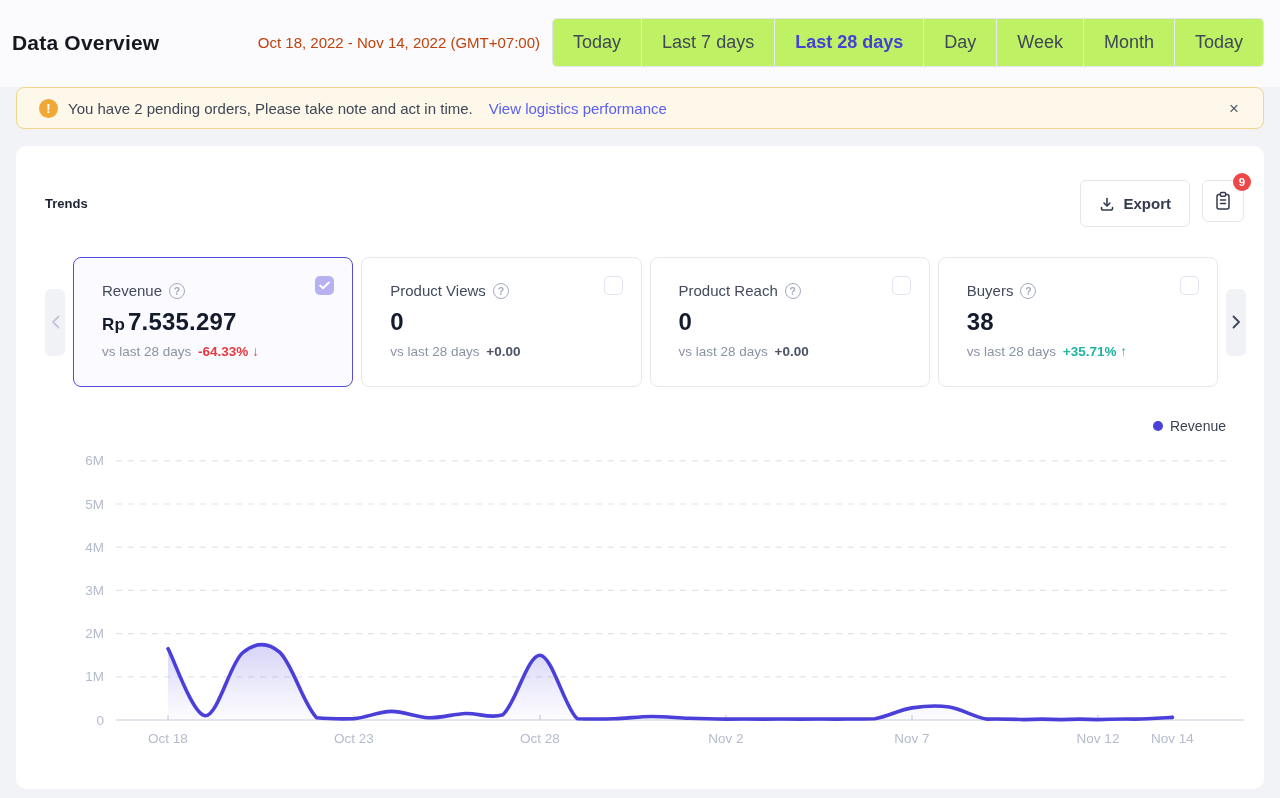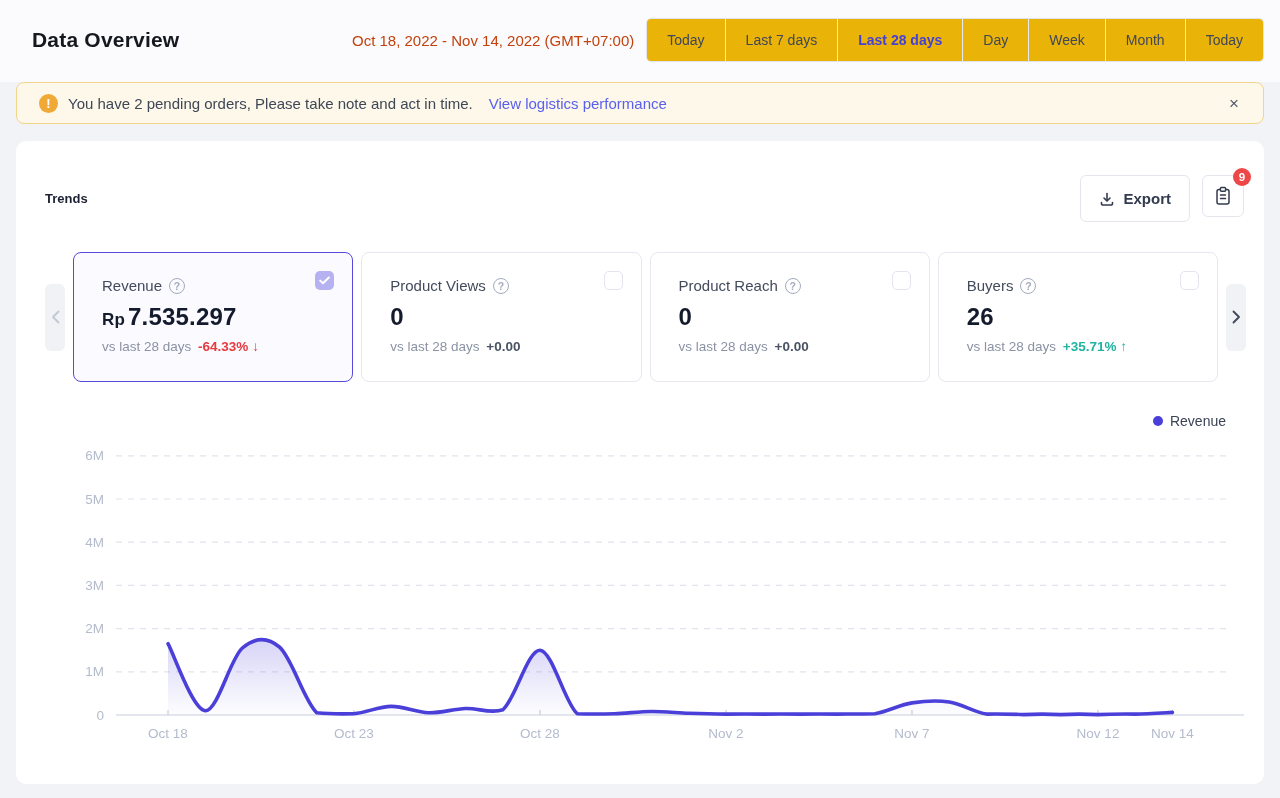--- a/index.html
+++ b/index.html
@@ -1,25 +1,25 @@
 <!DOCTYPE html>
 <html><head>
 <meta charset="utf-8">
 <style>
   * { margin:0; padding:0; box-sizing:border-box; }
   html,body { width:1280px; height:798px; overflow:hidden; }
   body { background:#f2f3f7; font-family:"Liberation Sans", sans-serif; color:#1c2333; }
 
   
-  .topbar { display:flex; align-items:center; padding:18px 16px 20px 32px; background:#fbfbfd; }
+  .topbar { display:flex; align-items:center; padding:18px 16px 20px 12px; background:#fbfbfd; }
   .page-title { font-size:21px; font-weight:700; color:#15181f; letter-spacing:.2px; }
   .date-range { margin-left:auto; margin-right:12px; font-size:15px; color:#c2410c; }
   .seg { display:flex; background:#fff; border:1px solid #e2e4eb; border-radius:5px; overflow:hidden; }
-  .seg button { background:#eab308; border:none; border-right:1px solid #e7e9ef; padding:13px 20px;
-    font-family:inherit; font-size:14px; color:#3f4758; cursor:pointer; white-space:nowrap; }
+  .seg button { background:#bef264; border:none; border-right:1px solid #e7e9ef; padding:13px 20px;
+    font-family:inherit; font-size:18px; color:#3f4758; cursor:pointer; white-space:nowrap; }
   .seg button:last-child { border-right:none; }
   .seg button.active { color:#4540d6; font-weight:600; }
 
   
   .banner { margin:0 16px; height:42px; display:flex; align-items:center; gap:10px;
     background:#fdf8e9; border:1px solid #f2d58a; border-radius:8px; padding:0 18px 0 22px; }
   .warn-dot { width:19px; height:19px; border-radius:50%; background:#f0a937; color:#fff;
     font-size:13px; font-weight:700; display:flex; align-items:center; justify-content:center; flex:none; }
   .banner-text { font-size:15px; color:#3f4756; }
   .banner-link { font-size:15px; color:#5a60ee; text-decoration:none; margin-left:6px; }
@@ -180,21 +180,21 @@
       </div>
     </div>
 
     <div class="metric-card">
       <div class="metric-top">
         <span class="metric-label">Buyers</span>
         <span class="help">?</span>
       </div>
       <span class="cbx"></span>
       <div class="metric-value">
-        <span>26</span>
+        <span>38</span>
       </div>
       <div class="metric-compare">
         <span>vs last 28 days</span>
         <span class="delta" style="color: rgb(31, 179, 162);">+35.71%</span>
         <span class="delta-arrow" style="color: rgb(31, 179, 162);">↑</span>
       </div>
     </div>
 
     <button class="car-arrow">
       <svg width="9" height="14" viewBox="0 0 9 14" fill="none" stroke-width="1.8" stroke-linecap="round" stroke-linejoin="round">

